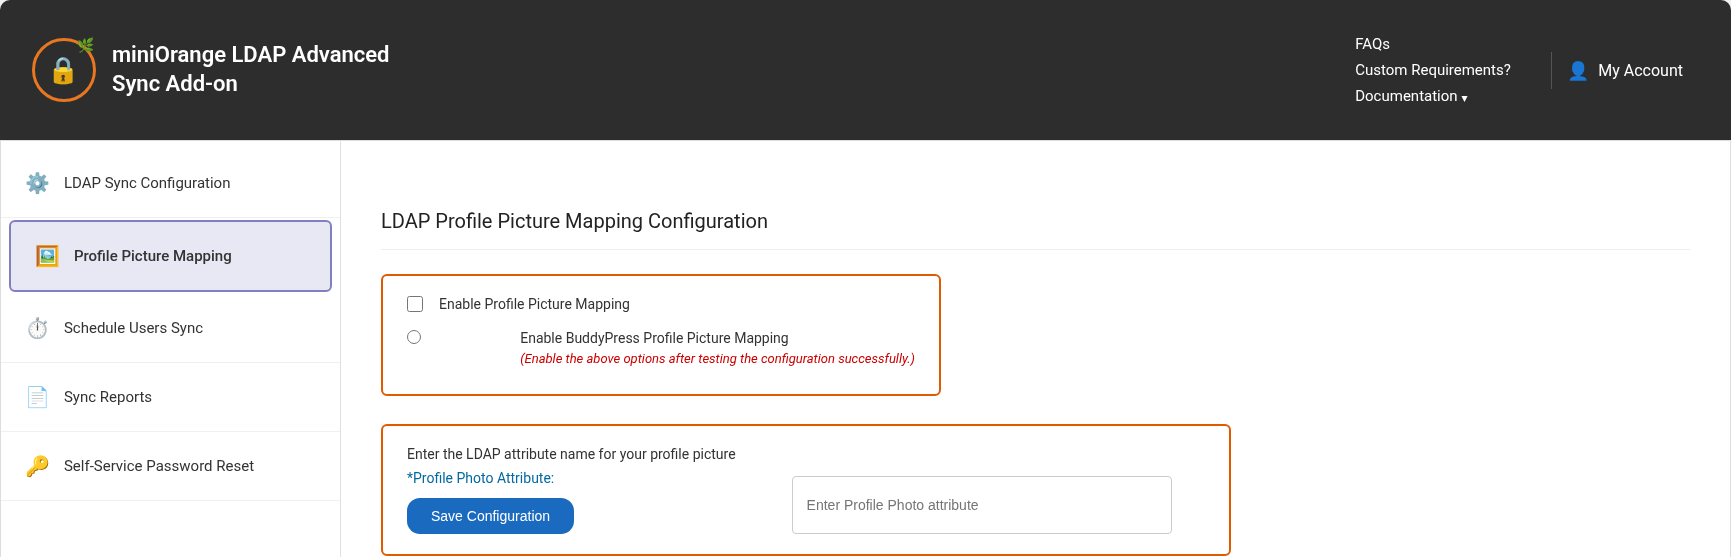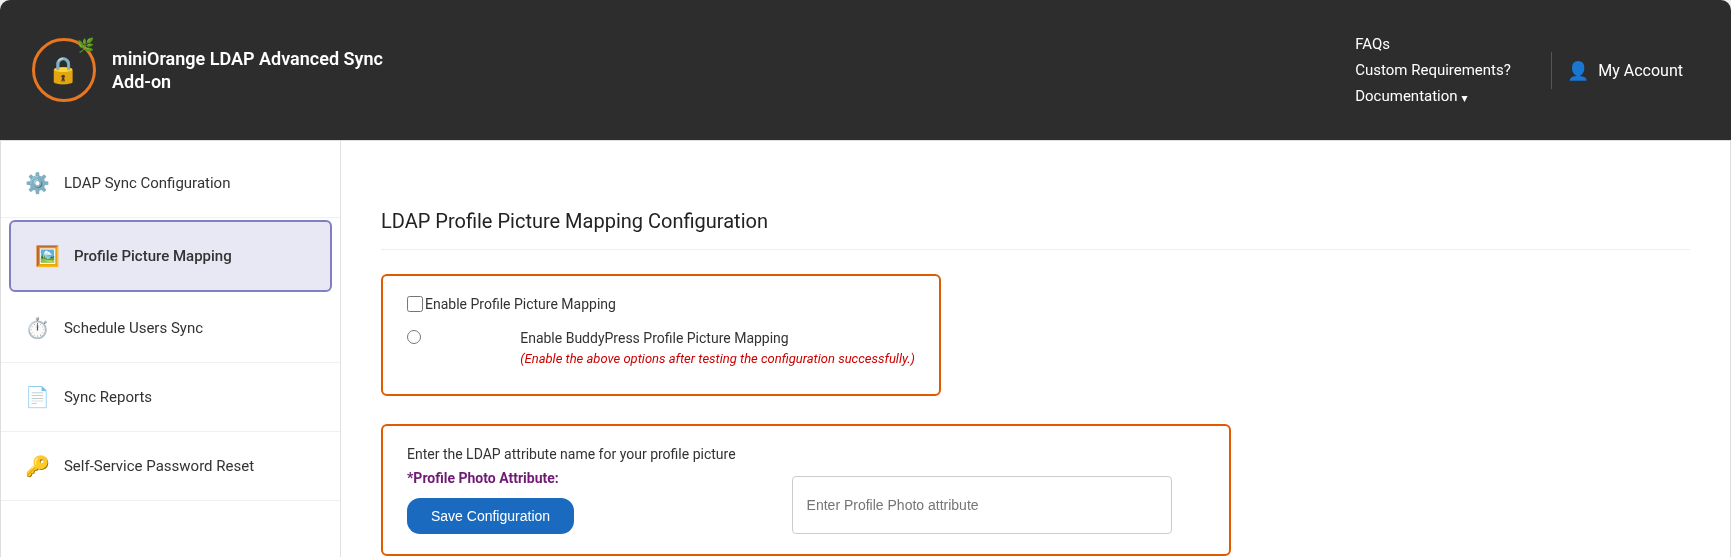--- a/index.html
+++ b/index.html
@@ -37,21 +37,21 @@
     }
     .logo-leaf {
       position: absolute;
       top: -4px;
       right: -2px;
       font-size: 14px;
       color: #4caf50;
     }
     .header-title {
       color: #ffffff;
-      font-size: 18px;
+      font-size: 22px;
       font-weight: 600;
       max-width: 280px;
       line-height: 1.3;
     }
     .header-nav {
       display: flex;
       align-items: center;
       gap: 40px;
     }
     .header-nav-links {
@@ -145,21 +145,21 @@
       border: 2px solid #e05a00;
       border-radius: 6px;
       padding: 20px 24px;
       margin-bottom: 28px;
       max-width: 560px;
       background: #fff;
     }
     .checkbox-row {
       display: flex;
       align-items: center;
-      gap: 2px;
+      gap: 16px;
       margin-bottom: 16px;
     }
     .checkbox-row input[type="checkbox"] {
       width: 16px;
       height: 16px;
       cursor: pointer;
     }
     .checkbox-label {
       font-size: 14px;
       color: #333;
@@ -200,22 +200,22 @@
     .attr-left {
       flex-shrink: 0;
     }
     .attr-desc {
       font-size: 14px;
       color: #333;
       margin-bottom: 8px;
     }
     .attr-label {
       font-size: 14px;
-      color: #701a75;
-      font-weight: 700;
+      color: #0369a1;
+      font-weight: 400;
       margin-bottom: 12px;
     }
     .save-btn {
       background: #1a6bbf;
       color: #fff;
       border: none;
       padding: 10px 24px;
       border-radius: 13px;
       font-size: 14px;
       cursor: pointer;

